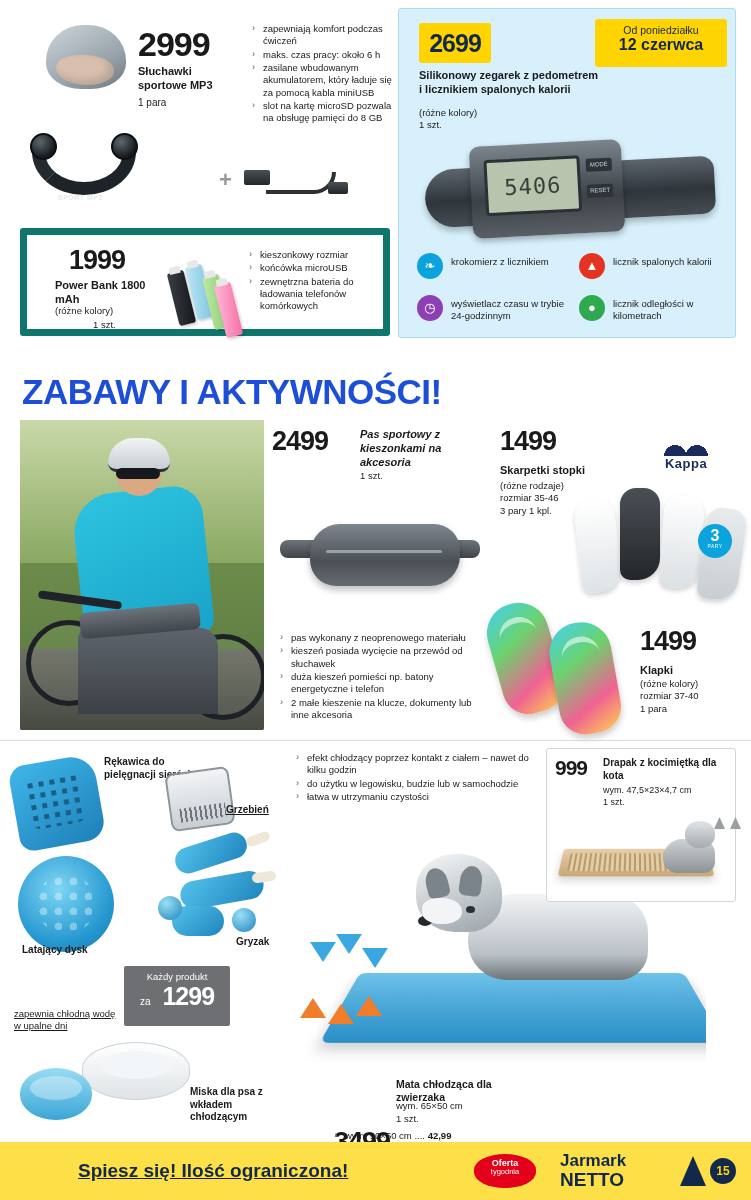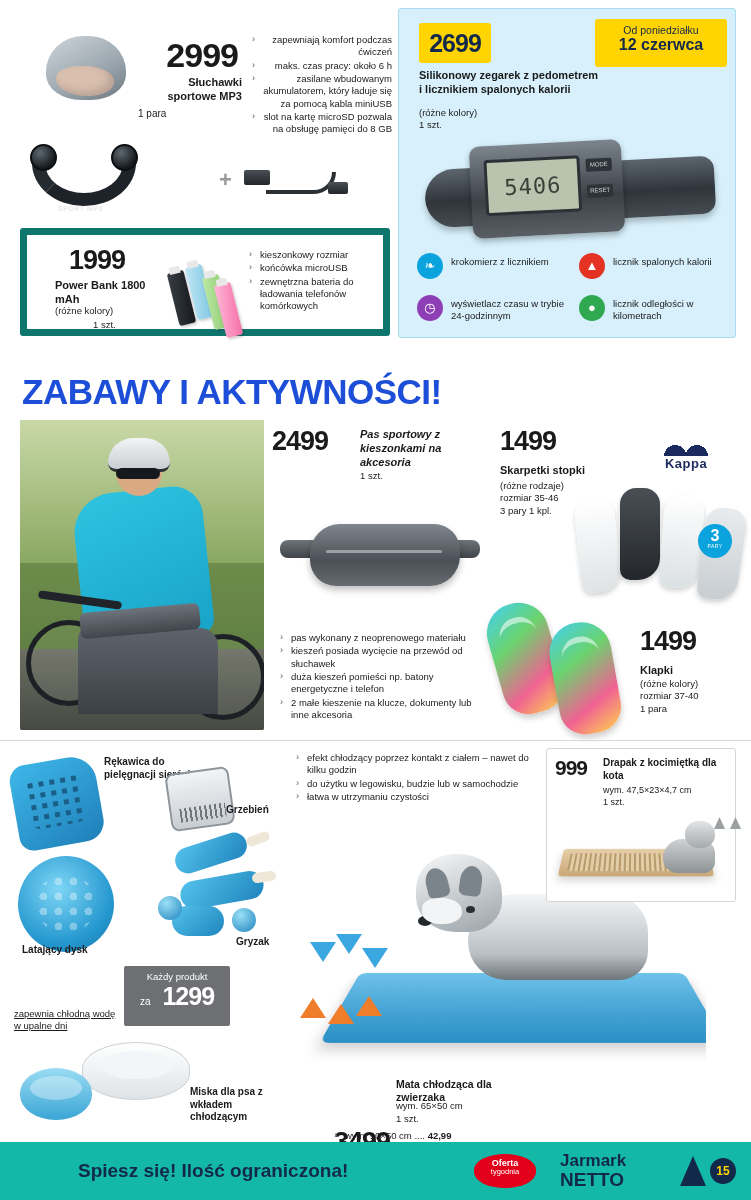--- a/index.html
+++ b/index.html
@@ -15,21 +15,21 @@
   
   .price { font-weight: bold; line-height: 1; letter-spacing: -1px; }
   .bullets { list-style: none; }
   .bullets li { position: relative; padding-left: 11px; margin-bottom: 1px; }
   .bullets li::before {
     content: "›"; position: absolute; left: 0; top: -1px;
     color: #8a8a8a; font-weight: bold;
   }
 
   
-  .blk-headphones { position: absolute; left: 20px; top: 24px; width: 370px; height: 210px; text-align: right; }
+  .blk-headphones { position: absolute; left: 20px; top: 13px; width: 370px; height: 210px; }
   .hp-img {
     position: absolute; left: 4px; top: 8px; width: 120px; height: 190px;
   }
   .hp-head {
     position: absolute; left: 22px; top: 4px; width: 80px; height: 64px;
     background: linear-gradient(150deg,#cfd6dc 0%, #9aa5ad 60%, #6e787f 100%);
     border-radius: 46% 46% 44% 44% / 56% 56% 40% 40%;
   }
   .hp-head::after {
     content: ""; position: absolute; left: 10px; top: 30px; width: 58px; height: 30px;
@@ -314,21 +314,21 @@
 
   .comb {
     position: absolute; left: 168px; top: 770px; width: 64px; height: 58px;
     background: linear-gradient(#f2f4f6,#c9ced3); border-radius: 8px;
     border: 2px solid #8d949a; transform: rotate(-8deg);
   }
   .comb::after {
     content:""; position:absolute; left:8px; top:34px; width:46px; height:14px;
     background: repeating-linear-gradient(90deg,#6f767c 0 2px, transparent 2px 5px);
   }
-  .comb-label { position: absolute; left: 226px; top: 804px; font-size: 10px; font-weight: bold; }
+  .comb-label { position: absolute; left: 226px; top: 804px; font-size: 10px; font-weight: bold; text-decoration: underline; }
 
   .disc {
     position: absolute; left: 18px; top: 856px; width: 96px; height: 96px;
     border-radius: 50%;
     background: radial-gradient(circle at 42% 34%, #7fd6f5, #2497cf 65%, #1b76a8);
   }
   .disc::after {
     content:""; position:absolute; left:18px; top:18px; width:60px; height:60px;
     border-radius:50%;
     background: radial-gradient(circle, rgba(255,255,255,.35) 0 4px, transparent 4px) 0 0/15px 15px;
@@ -483,21 +483,21 @@
   .kitten-ear {
     position: absolute; width: 11px; height: 12px; background: #9ba0a3;
     clip-path: polygon(50% 0, 100% 100%, 0 100%);
   }
   .kitten-ear.k1 { left: 29px; top: -4px; }
   .kitten-ear.k2 { left: 45px; top: -4px; }
 
   
   .footer {
     position: absolute; left: 0; bottom: 0; width: 751px; height: 58px;
-    background: #14b8a6; display: flex; align-items: center;
+    background: #fde047; display: flex; align-items: center; text-decoration: underline;
   }
   .footer-text {
     margin-left: 78px; font-size: 19px; font-weight: bold; color: #13294b;
   }
   .oferta {
     position: absolute; left: 474px; top: 12px; width: 62px; height: 34px;
     background: #e2001a; color: #fff; border-radius: 50%/46%;
     text-align: center; padding-top: 5px; line-height: 1.05;
   }
   .oferta .o1 { font-size: 9px; font-weight: bold; }

